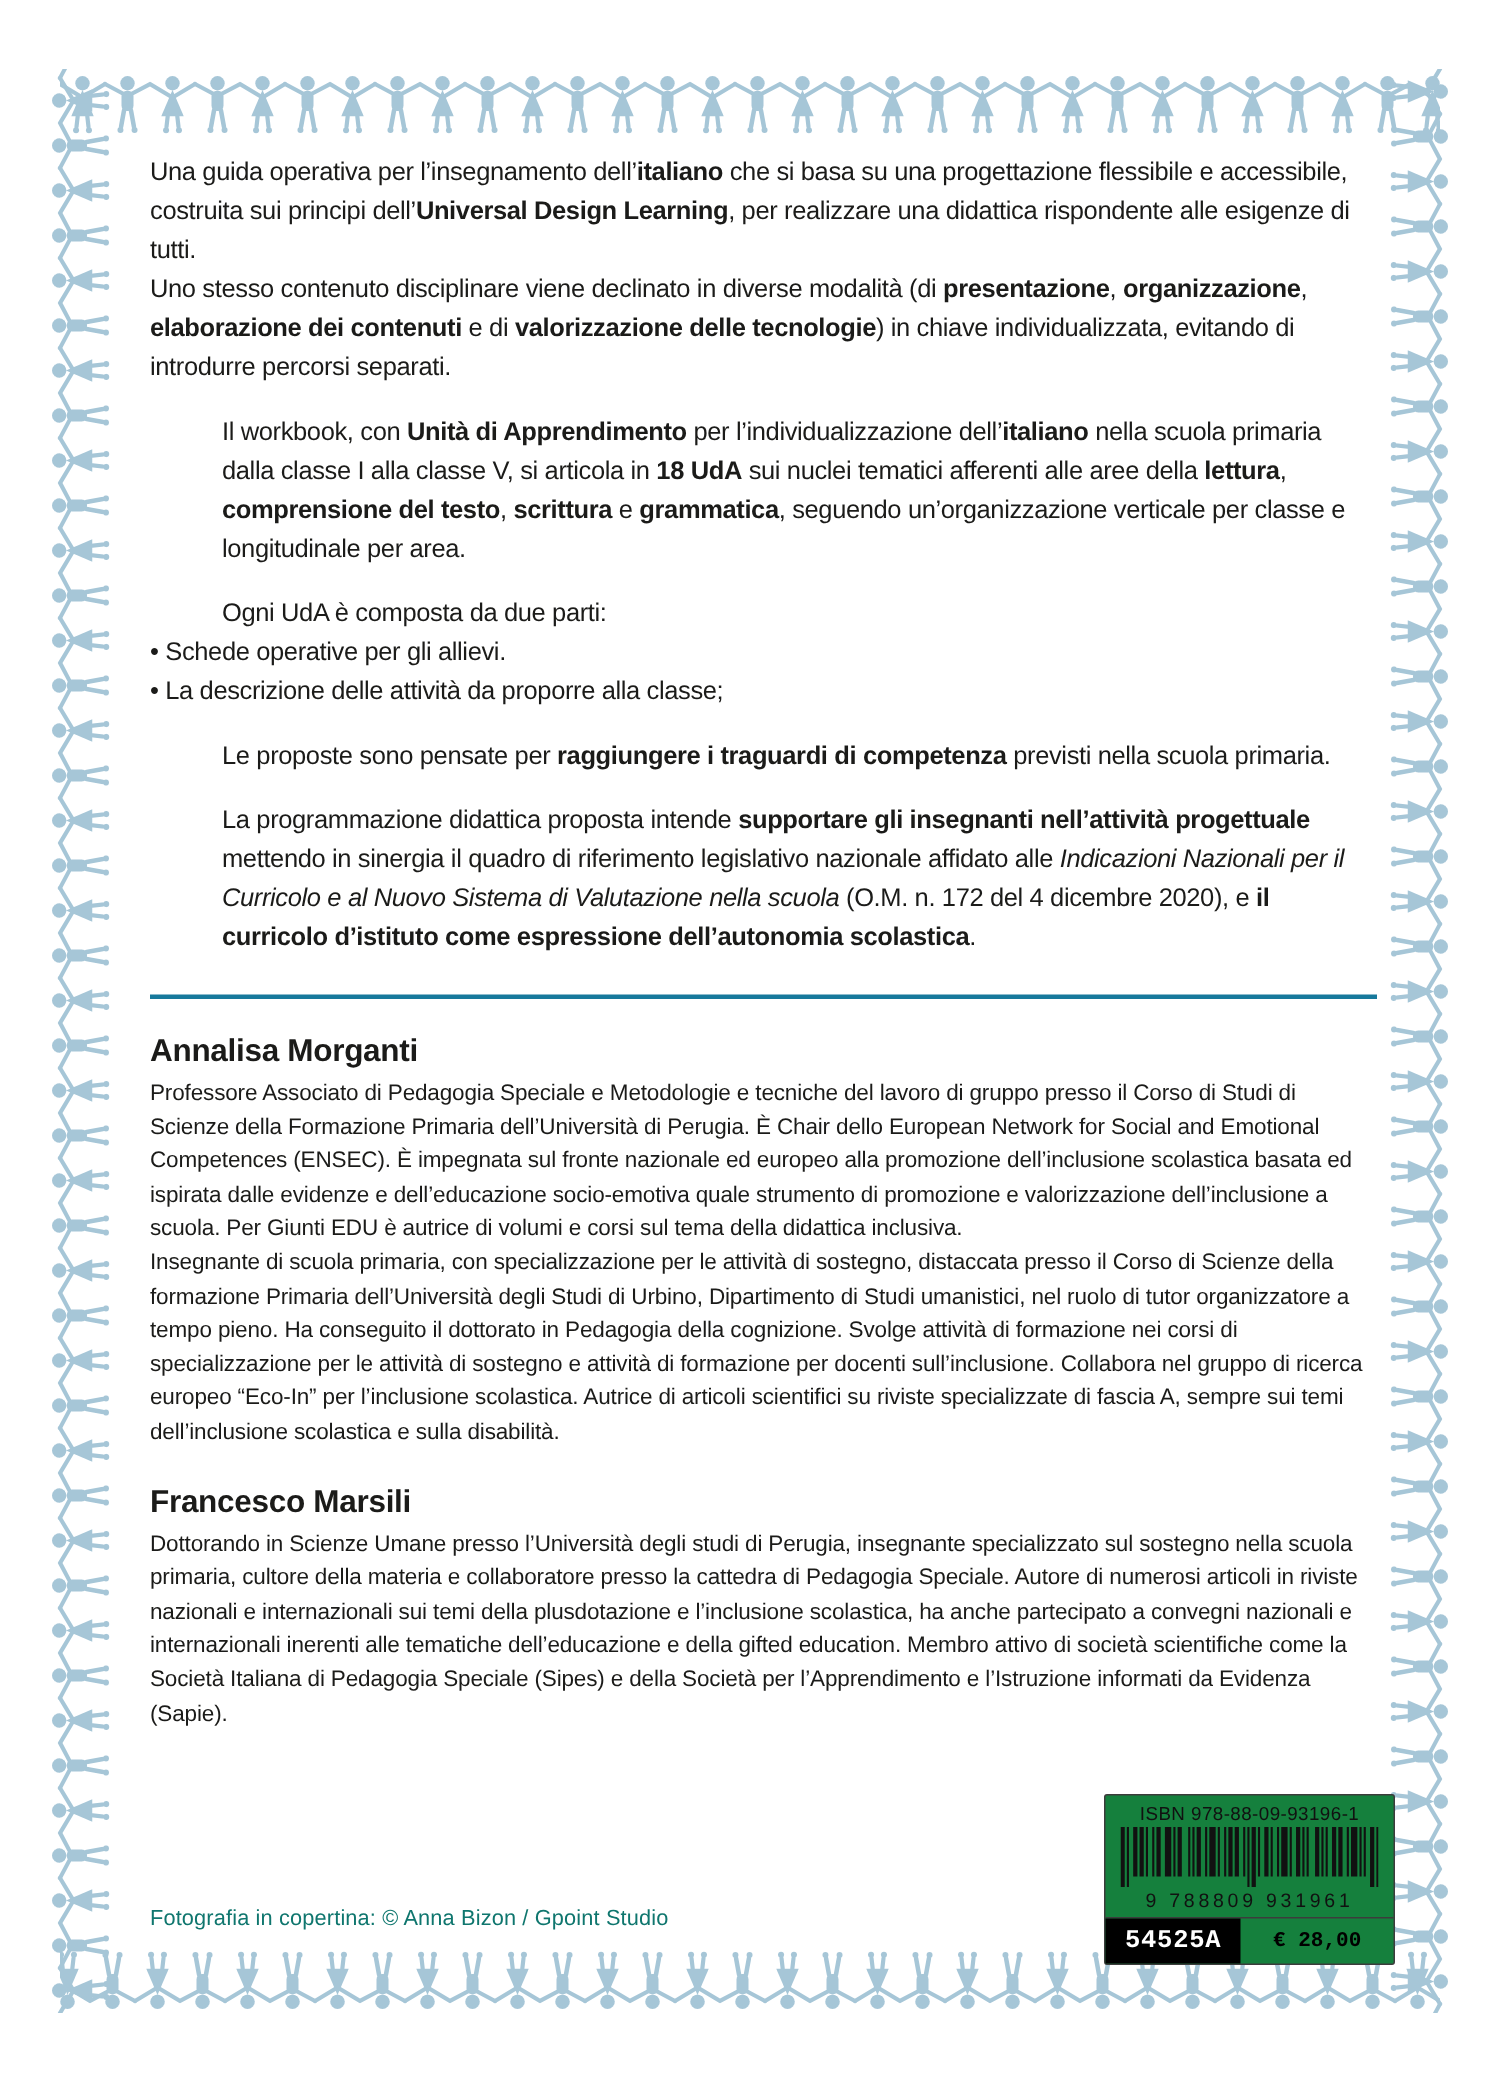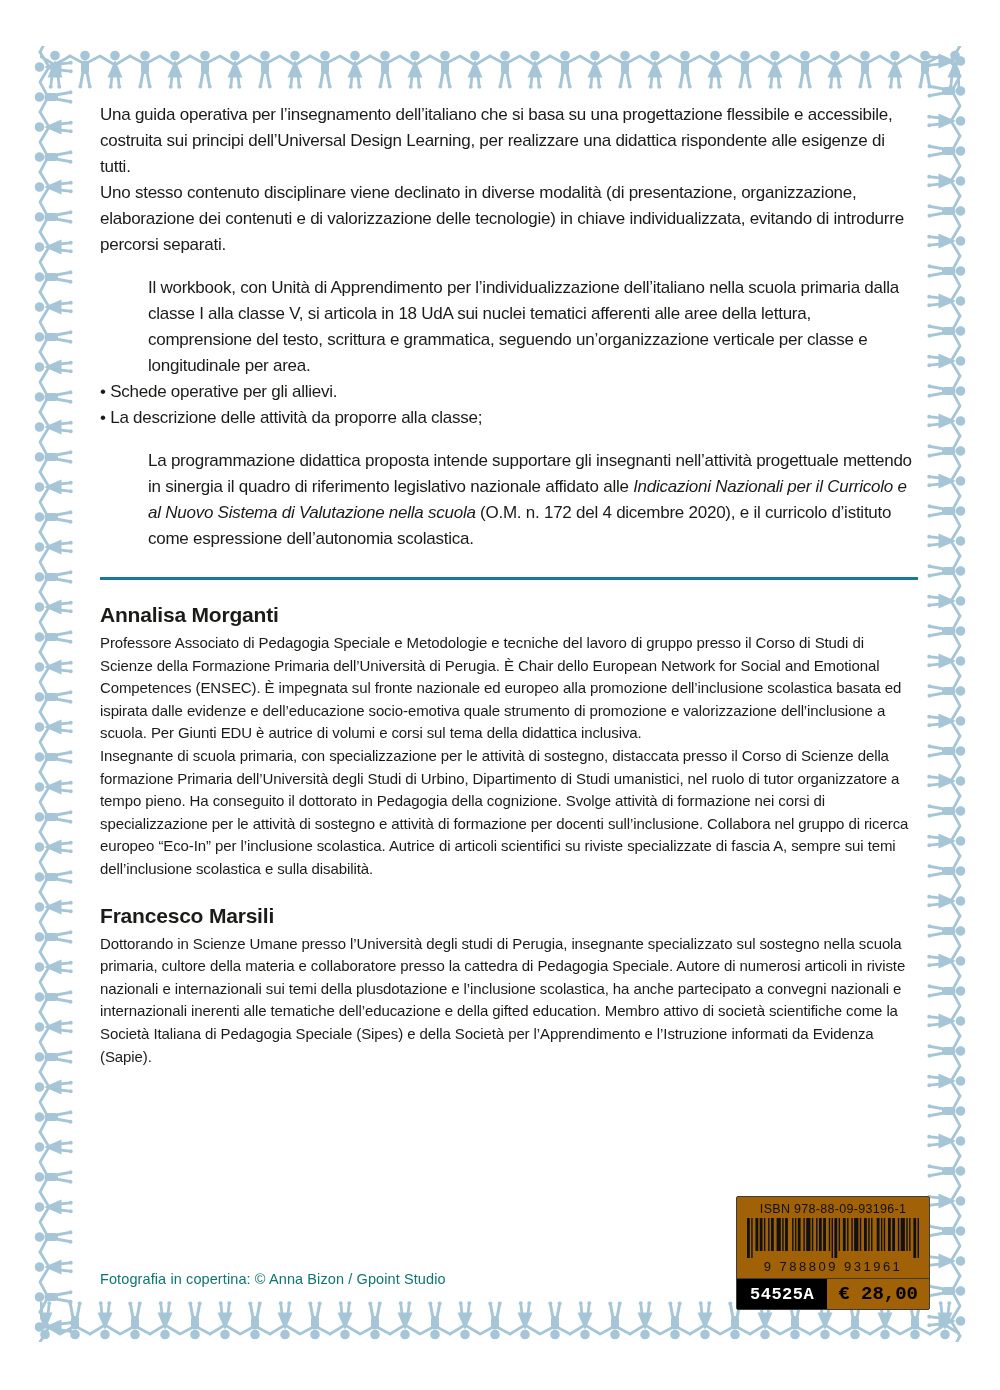--- a/index.html
+++ b/index.html
@@ -22,58 +22,58 @@
   .chain-bottom{left:40px;top:1298px;transform:rotate(180deg);}
   .chain-left{left:32px;top:1342px;transform:rotate(-90deg);transform-origin:0 0;}
   .chain-right{left:968px;top:46px;transform:rotate(90deg);transform-origin:0 0;}
   svg.defs{position:absolute;width:0;height:0;}
   
   .content{
     position:absolute;left:100px;top:102px;width:818px;
   }
   .para{margin:0;font-size:17px;line-height:26px;letter-spacing:-0.25px;}
   .para.spaced{margin-top:17px;margin-left:48px;}
-  .b{font-weight:normal;text-align:center;}
+  .b{font-weight:bold;text-align:center;}
   .i{font-style:italic;}
   .divider{border:none;height:3px;background:var(--divider);margin:25px 0 0 0;}
   .author{margin:0;}
   .author-name{
     font-size:21px;font-weight:bold;letter-spacing:-0.2px;
     margin:23px 0 5px 0;
   }
   .author-bio{margin:0;font-size:15px;line-height:22.6px;letter-spacing:-0.1px;}
   
   .photo-credit{
     position:absolute;left:100px;top:1271px;
     font-size:14.5px;color:#0f766e;letter-spacing:0.1px;
   }
   .barcode-box{
     position:absolute;left:736px;top:1196px;width:194px;
-    background:#a16207;border:1px solid #3c3c3c;border-radius:2px;
+    background:#15803d;border:1px solid #3c3c3c;border-radius:2px;
     box-sizing:border-box;
   }
   .isbn{
     text-align:center;font-size:12.5px;letter-spacing:0.3px;
     color:#111;padding:5px 4px 2px 4px;white-space:nowrap;
   }
   .bars{padding:0 10px;height:40px;}
   .bars svg{display:block;fill:#111;}
   .bc-digits{
     text-align:center;font-size:13px;letter-spacing:2.5px;
     color:#111;padding:1px 0 4px 0;white-space:nowrap;
   }
   .bc-row{display:flex;height:30px;border-top:1px solid #3c3c3c;font-family:Liberation Mono, monospace;}
   .bc-code{
     width:47%;background:#000;color:#fff;
     display:flex;align-items:center;justify-content:center;
     font-weight:bold;font-size:17px;letter-spacing:0.5px;
   }
   .bc-price{
     flex:1;display:flex;align-items:center;justify-content:center;
-    font-weight:bold;font-size:19px;color:#000;
+    font-weight:bold;font-size:14px;color:#000;
   }
 </style>
 </head>
 <body>
 
 <div class="page">
 
   <svg class="defs" aria-hidden="true">
     <defs>
       <pattern id="dolls" width="60" height="44" patternUnits="userSpaceOnUse">
@@ -106,22 +106,24 @@
     </svg>
   <svg class="chain chain-right" width="1296" height="44">
       <rect width="1296" height="44" fill="url(#dolls)"></rect>
     </svg>
 
   <main class="content">
     <section>
         <p class="para"><span>Una guida operativa per l’insegnamento dell’</span><span class="b">italiano</span><span> che si basa su una progettazione flessibile e accessibile, costruita sui principi dell’</span><span class="b">Universal Design Learning</span><span>, per realizzare una didattica rispondente alle esigenze di tutti.</span></p>
         <p class="para"><span>Uno stesso contenuto disciplinare viene declinato in diverse modalità (di </span><span class="b">presentazione</span><span>, </span><span class="b">organizzazione</span><span>, </span><span class="b">elaborazione dei contenuti</span><span> e di </span><span class="b">valorizzazione delle tecnologie</span><span>) in chiave individualizzata, evitando di introdurre percorsi separati.</span></p>
         <p class="para spaced"><span>Il workbook, con </span><span class="b">Unità di Apprendimento</span><span> per l’individualizzazione dell’</span><span class="b">italiano</span><span> nella scuola primaria dalla classe I alla classe V, si articola in </span><span class="b">18 UdA</span><span> sui nuclei tematici afferenti alle aree della </span><span class="b">lettura</span><span>, </span><span class="b">comprensione del testo</span><span>, </span><span class="b">scrittura</span><span> e </span><span class="b">grammatica</span><span>, seguendo un’organizzazione verticale per classe e longitudinale per area.</span></p>
+        <p class="para spaced"><span>Ogni UdA è composta da due parti:</span></p>
         <p class="para"><span>• Schede operative per gli allievi.</span></p>
         <p class="para"><span>• La descrizione delle attività da proporre alla classe;</span></p>
+        <p class="para spaced"><span>Le proposte sono pensate per </span><span class="b">raggiungere i traguardi di competenza</span><span> previsti nella scuola primaria.</span></p>
         <p class="para spaced"><span>La programmazione didattica proposta intende </span><span class="b">supportare gli insegnanti nell’attività progettuale</span><span> mettendo in sinergia il quadro di riferimento legislativo nazionale affidato alle </span><span class="i">Indicazioni Nazionali per il Curricolo e al Nuovo Sistema di Valutazione nella scuola</span><span> (O.M. n. 172 del 4 dicembre 2020), e </span><span class="b">il curricolo d’istituto come espressione dell’autonomia scolastica</span><span>.</span></p>
       </section>
     <hr class="divider">
     <section>
         <div class="author">
           <h3 class="author-name">Annalisa Morganti</h3>
           <p class="author-bio">Professore Associato di Pedagogia Speciale e Metodologie e tecniche del lavoro di gruppo presso il Corso di Studi di Scienze della Formazione Primaria dell’Università di Perugia. È Chair dello European Network for Social and Emotional Competences (ENSEC). È impegnata sul fronte nazionale ed europeo alla promozione dell’inclusione scolastica basata ed ispirata dalle evidenze e dell’educazione socio-emotiva quale strumento di promozione e valorizzazione dell’inclusione a scuola. Per Giunti EDU è autrice di volumi e corsi sul tema della didattica inclusiva.</p>
         </div>
         <div class="author">
           <p class="author-bio">Insegnante di scuola primaria, con specializzazione per le attività di sostegno, distaccata presso il Corso di Scienze della formazione Primaria dell’Università degli Studi di Urbino, Dipartimento di Studi umanistici, nel ruolo di tutor organizzatore a tempo pieno. Ha conseguito il dottorato in Pedagogia della cognizione. Svolge attività di formazione nei corsi di specializzazione per le attività di sostegno e attività di formazione per docenti sull’inclusione. Collabora nel gruppo di ricerca europeo “Eco-In” per l’inclusione scolastica. Autrice di articoli scientifici su riviste specializzate di fascia A, sempre sui temi dell’inclusione scolastica e sulla disabilità.</p>

